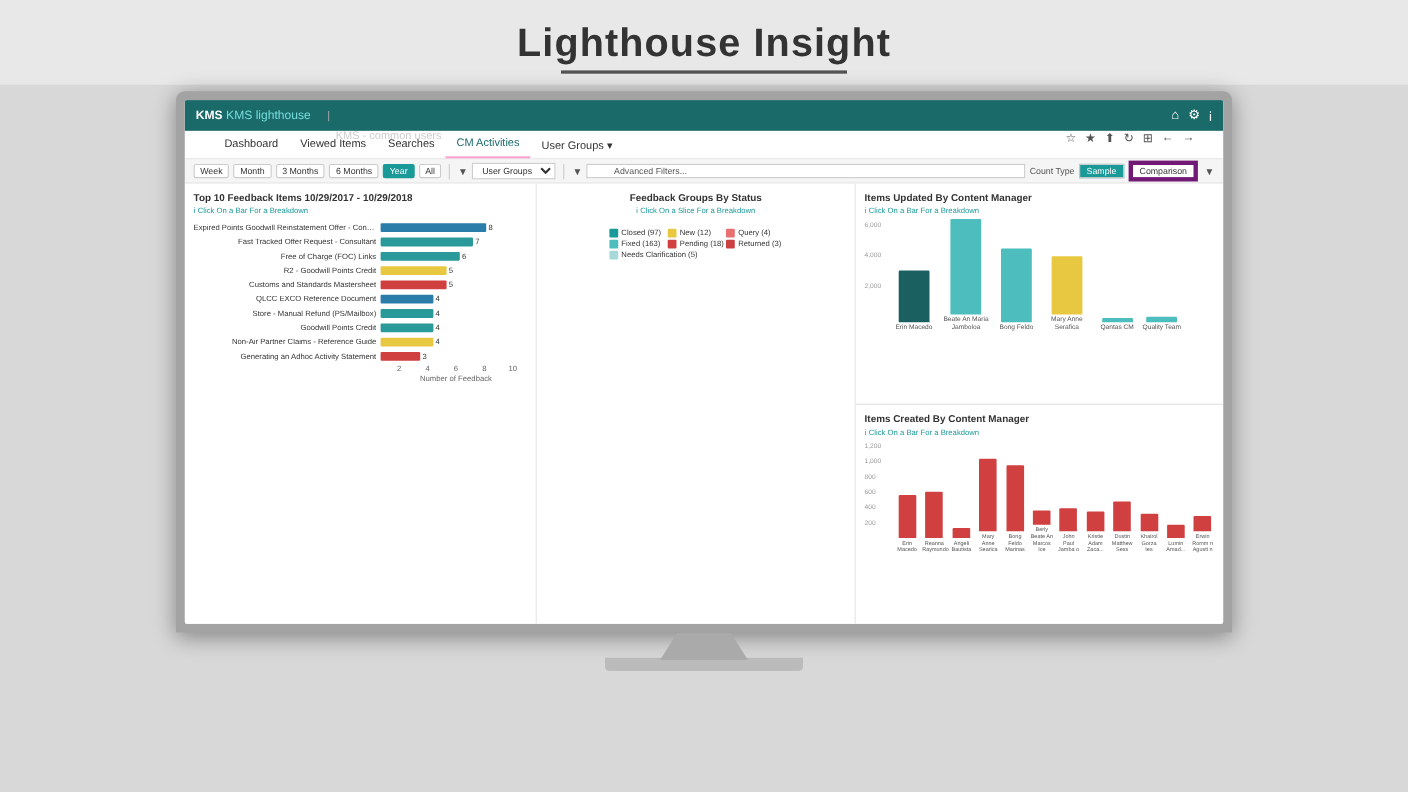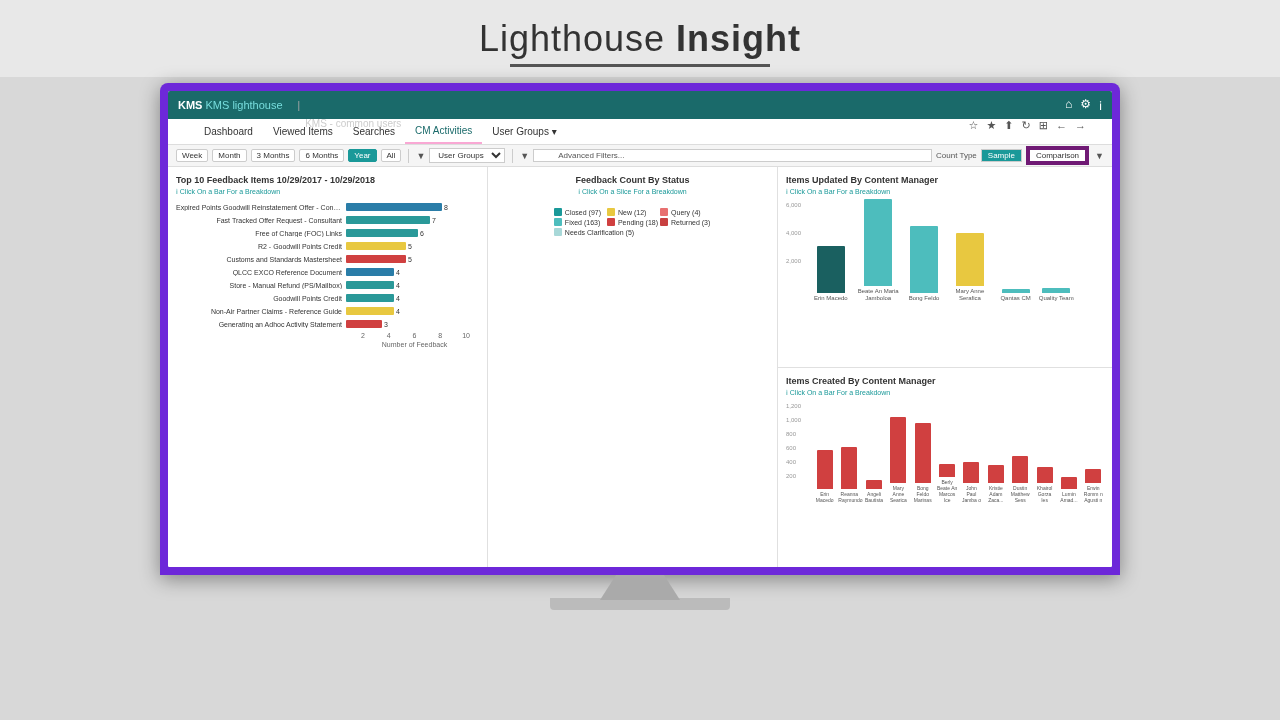--- a/index.html
+++ b/index.html
@@ -21,32 +21,32 @@
       padding: 18px 0 10px;
       background: #e8e8e8;
     }
     .title-area h1 {
       font-size: 36px;
       color: #333;
       font-weight: 300;
       letter-spacing: 1px;
     }
     .title-area h1 span {
-      font-weight: 400;
+      font-weight: 700;
     }
     .title-underline {
       width: 260px;
       height: 3px;
       background: #555;
       margin: 4px auto 0;
     }
 
     
     .monitor-shell {
-      background: #6d28d9;
+      background: #a3a3a3;
       border-radius: 8px 8px 0 0;
       padding: 8px;
       width: 960px;
       margin-top: 6px;
       box-shadow: 0 4px 20px rgba(0,0,0,0.4);
     }
     .monitor-screen {
       background: #fff;
       border-radius: 2px;
       overflow: hidden;
@@ -482,21 +482,21 @@
           <div class="x-tick">2</div>
           <div class="x-tick">4</div>
           <div class="x-tick">6</div>
           <div class="x-tick">8</div>
           <div class="x-tick">10</div>
         </div>
         <div class="x-label">Number of Feedback</div>
       </div>
 
       <div class="panel-center">
-        <div class="panel-title">Feedback Count By Status</div>
+        <div class="panel-title">Feedback Groups By Status</div>
         <div class="panel-subtitle">ℹ <span>Click On a Slice For a Breakdown</span></div>
 
 
         <div class="legend">
           <div class="legend-item">
             <div class="legend-dot" style="background:#1a9999;"></div>
             <span style="font-size:7px;">Closed (97)</span>
           </div>
           <div class="legend-item">
             <div class="legend-dot" style="background:#e8c840;"></div>

